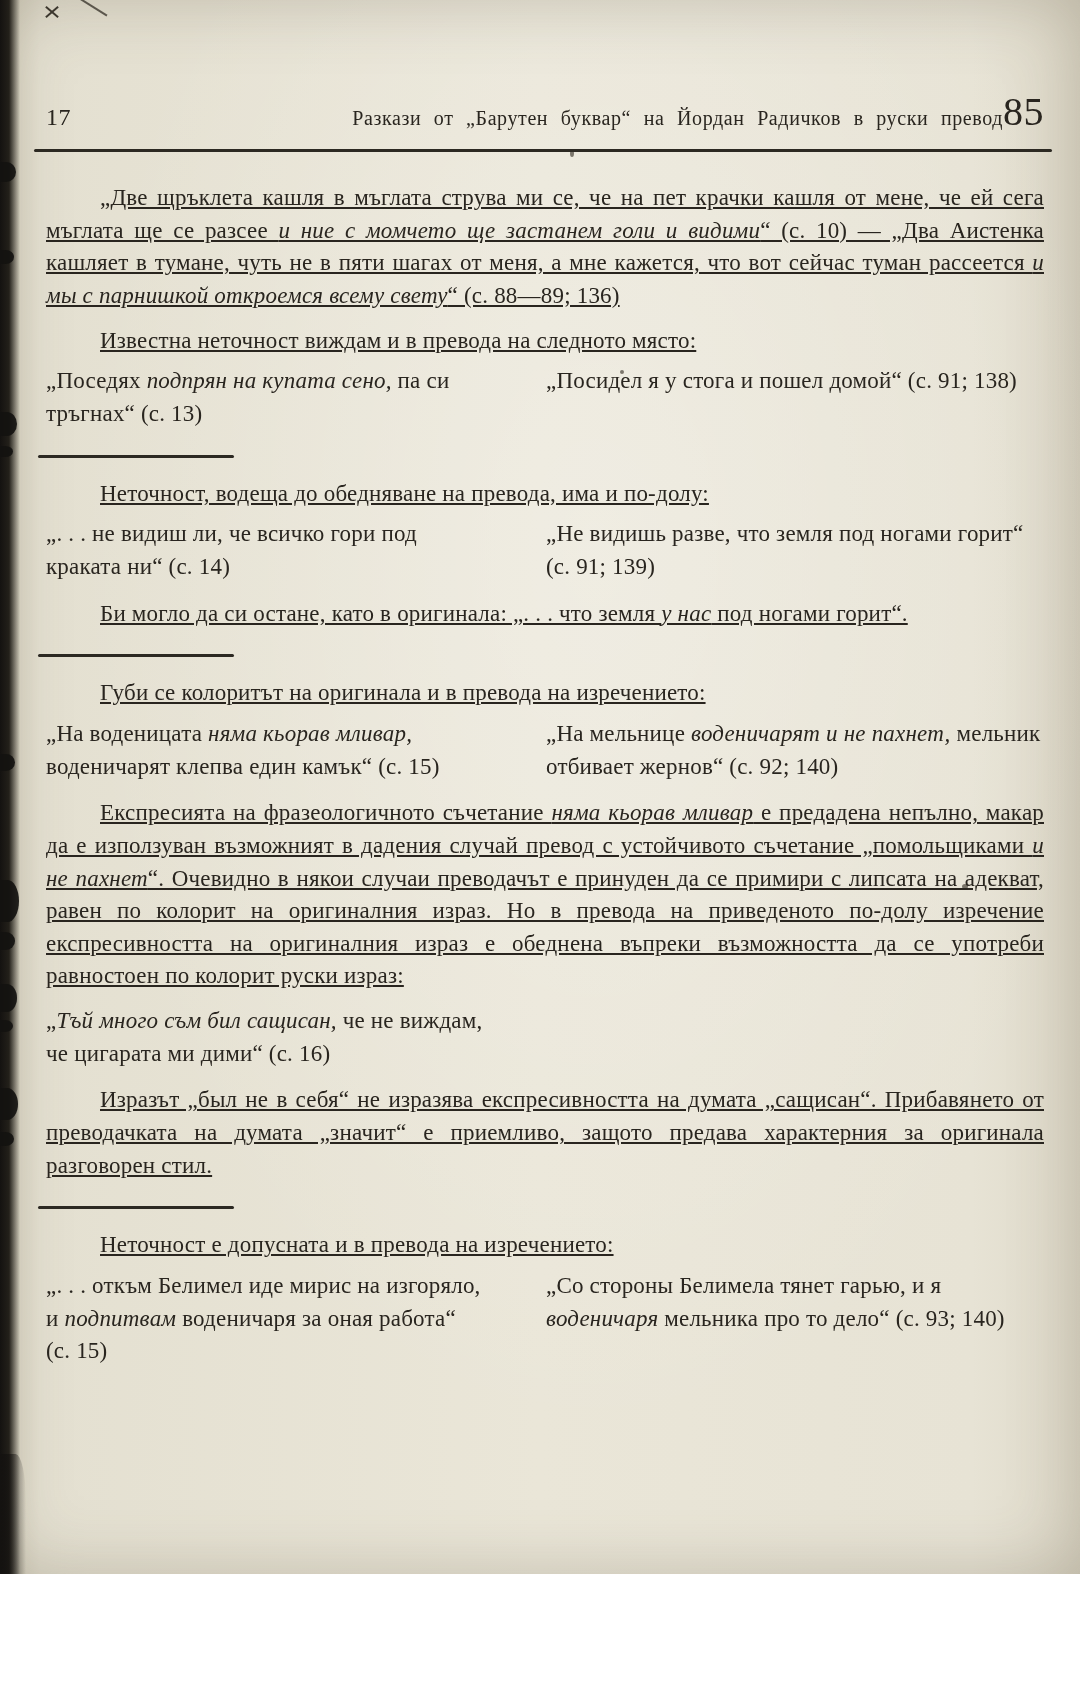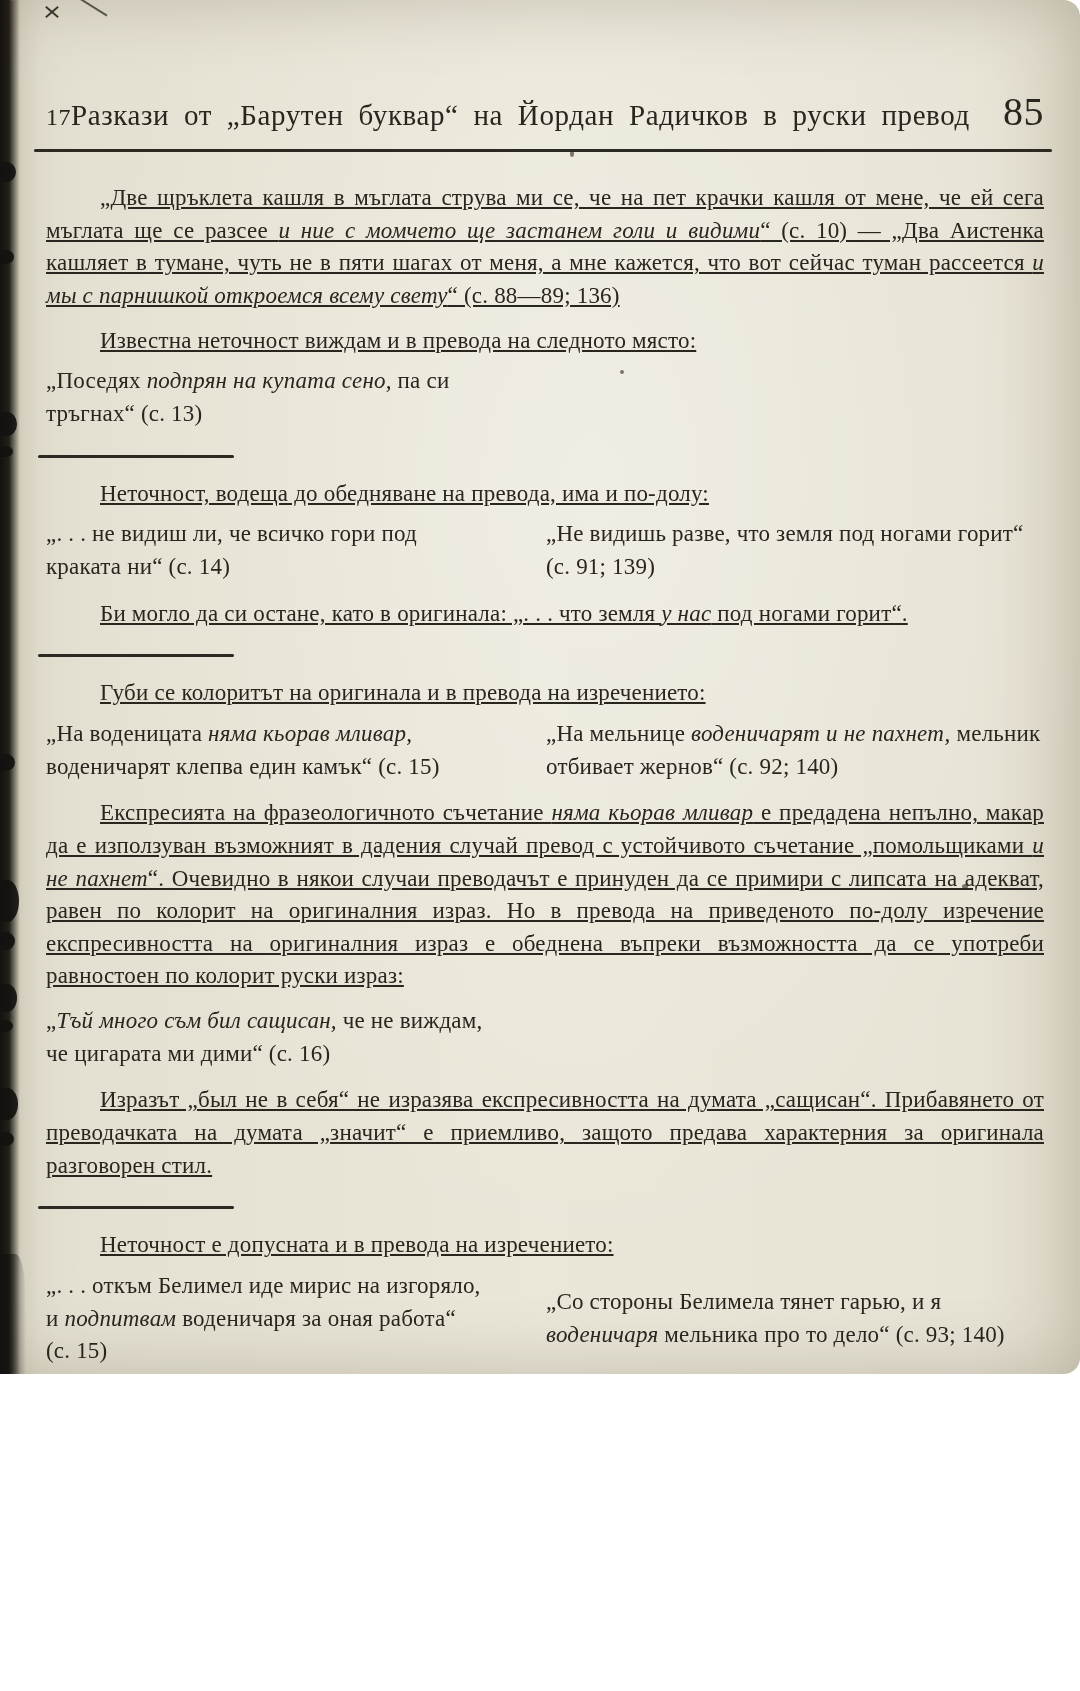--- a/index.html
+++ b/index.html
@@ -1,28 +1,27 @@
 <!DOCTYPE html>
 <html style="--paper: #e8e4d6; --ink: #29251f; --binding: #141210;"><head>
 <meta charset="utf-8">
 <style>
   html, body { margin: 0; padding: 0; }
   body {
     width: 1080px; height: 1691px; overflow: hidden;
     font-family: "Liberation Serif", "DejaVu Serif", serif;
   }
   .page {
-    position: relative; width: 1080px; height: 1374px;
+    position: relative; width: 1080px; height: 1574px;
     color: var(--ink, #29251f);
     background:
       radial-gradient(ellipse at 55% 35%, rgba(255,255,255,0.28), rgba(255,255,255,0) 62%),
       linear-gradient(90deg, #d6d1bf 0px, #e4e0d1 40px, #eae6d8 50%, #e7e3d5 90%, #ded9c9 100%),
       var(--paper, #e8e4d6);
     box-shadow: inset 0 0 70px rgba(88,78,56,0.28);
-    border-radius: 16px;
   }
   
   .binding {
     position: absolute; left: 0; top: 0; width: 20px; height: 100%; z-index: 2;
     background: linear-gradient(90deg, var(--binding, #141210) 0px, #23201a 9px, rgba(35,32,26,0) 20px);
   }
   .blob {
     position: absolute; left: 0; z-index: 3;
     background: var(--binding, #141210);
     border-radius: 0 60% 60% 0 / 0 50% 50% 0;
@@ -37,28 +36,28 @@
   .xmark::after  { transform: rotate(-40deg); }
   .scratch { position: absolute; left: 70px; top: 4px; width: 40px; height: 2px; background: #3c372e; transform: rotate(32deg); z-index: 3; opacity: .8; }
   .corner-bottom {
     position: absolute; left: 0; bottom: 0; width: 26px; height: 120px; z-index: 3;
     background: linear-gradient(90deg, #141210, rgba(20,18,16,0)); border-radius: 0 40% 0 0;
   }
   
   .inner { position: absolute; left: 46px; right: 36px; top: 88px; z-index: 4; }
   .page-header { display: flex; align-items: baseline; font-size: 24px; letter-spacing: .5px; }
   .col-no { flex: 0 0 auto; }
-  .running-title { flex: 1 1 auto; text-align: left; font-size: 29px; word-spacing: 7px; letter-spacing: .6px; }
+  .running-title { flex: 1 1 auto; text-align: right; font-size: 20px; word-spacing: 7px; letter-spacing: .6px; }
   .page-no { flex: 0 0 auto; font-size: 40px; }
   .rule-full { height: 3px; background: #2c2922; margin: 14px -8px 30px -12px; border-radius: 2px; }
   .rule-short { width: 196px; height: 3px; background: #2c2922; margin: 24px 0 20px -8px; border-radius: 2px; }
   .body-text { font-size: 23px; line-height: 1.42; letter-spacing: .2px; }
   .para { margin: 0 0 12px; text-indent: 54px; text-align: justify; text-decoration: underline; }
   .intro { margin-bottom: 8px; }
-  .cmp { display: flex; margin: 4px 0 14px; align-items: center; }
+  .cmp { display: flex; margin: 4px 0 14px; }
   .cmp .col-l { flex: 0 0 438px; }
   .cmp .gap { flex: 0 0 62px; }
   .cmp .col-r { flex: 1 1 auto; }
   .cmp p { margin: 0; text-align: left; text-indent: 0; }
   em { font-style: italic; }
 </style>
 </head>
 <body>
 
 <div class="page">
@@ -94,20 +93,21 @@
 
     <section class="body-text">
 
       <p class="para"><span>„Две щръклета кашля в мъглата струва ми се, че на пет крачки кашля от мене, че ей сега мъглата ще се разсее </span><em>и ние с момчето ще застанем голи и видими</em><span>“ (с. 10) — „Два Аистенка кашляет в тумане, чуть не в пяти шагах от меня, а мне кажется, что вот сейчас туман рассеется </span><em>и мы с парнишкой откроемся всему свету</em><span>“ (с. 88—89; 136)</span></p>
 
       <p class="para intro">Известна неточност виждам и в превода на следното място:</p>
 
       <div class="cmp">
         <p class="col-l"><span>„Поседях </span><em>подпрян на купата сено,</em><span> па си тръгнах“ (с. 13)</span></p>
         <span class="gap"></span>
+        <p class="col-r"><span>„Посидел я у стога и пошел домой“ (с. 91; 138)</span></p>
       </div>
 
       <div class="rule-short"></div>
 
       <p class="para intro">Неточност, водеща до обедняване на превода, има и по-долу:</p>
 
       <div class="cmp">
         <p class="col-l"><span>„. . . не видиш ли, че всичко гори под краката ни“ (с. 14)</span></p>
         <span class="gap"></span>
         <p class="col-r"><span>„Не видишь разве, что земля под ногами горит“ (с. 91; 139)</span></p>

